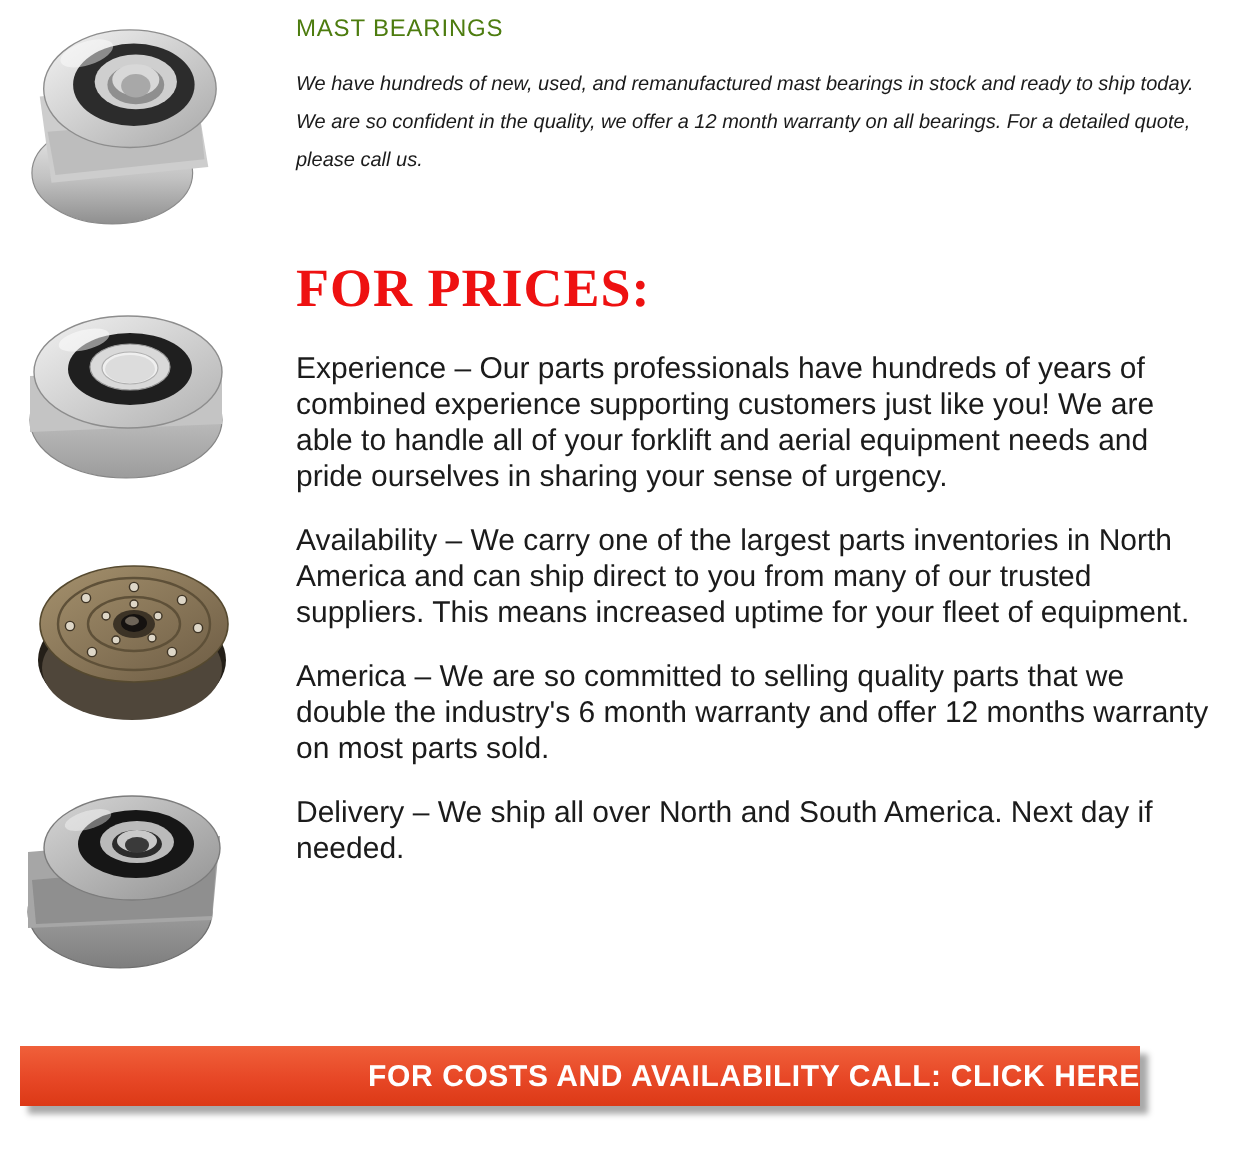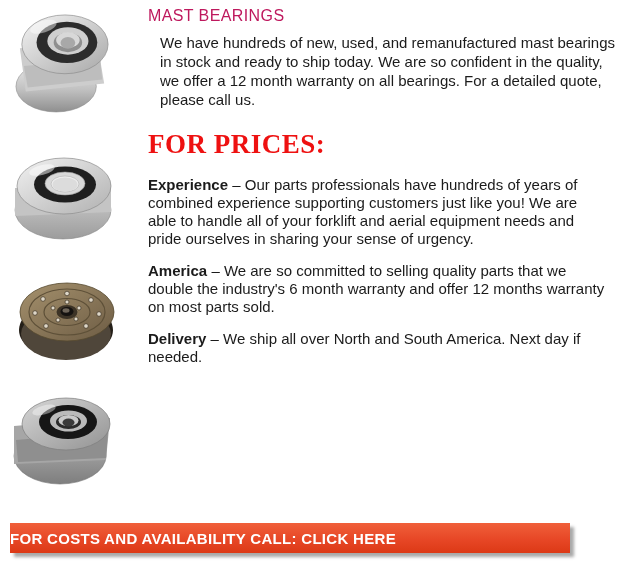--- a/index.html
+++ b/index.html
@@ -12,25 +12,25 @@
   #photo1{left:14px;top:6px;width:98px;height:110px;}
   #photo2{left:12px;top:146px;width:100px;height:102px;}
   #photo3{left:16px;top:270px;width:100px;height:97px;}
   #photo4{left:12px;top:388px;width:100px;height:100px;}
   .photo svg{width:100%;height:100%;display:block;}
 
   
   .content{position:absolute;left:148px;top:0;width:464px;}
   .page-title{
     position:absolute;top:7px;left:0;margin:0;
-    font-size:16px;font-weight:400;letter-spacing:.4px;color:#be185d;
+    font-size:12px;font-weight:400;letter-spacing:.4px;color:#4d7c0f;
   }
   .intro{
-    position:absolute;top:33px;left:12px;width:458px;margin:0;
-    font-size:15px;line-height:19px;color:#1b1b1b;
+    position:absolute;top:33px;left:0;width:458px;margin:0;
+    font-size:10px;line-height:19px;color:#1b1b1b;font-style:italic;
   }
   .prices-row{
     position:absolute;top:126px;left:0;height:36px;
     display:flex;align-items:center;
   }
   .prices-label{
     font-family:"Liberation Serif",serif;font-weight:700;
     font-size:27px;letter-spacing:.5px;
   }
   .click-here-btn{
@@ -39,28 +39,28 @@
     background:linear-gradient(#a05e5e 0%,#8d4a4a 45%,#763a3a 100%);
     color:#ffffff;font-family:"Liberation Sans",sans-serif;
     font-size:14px;font-weight:700;cursor:pointer;
     box-shadow:1px 2px 3px rgba(0,0,0,.35);
   }
   .features{
     position:absolute;top:176px;left:0;width:458px;
     font-size:15px;line-height:18px;color:#1b1b1b;
   }
   .feature{margin:0 0 14px 0;}
-  .feature b{font-weight:700;}
+  .feature b{font-weight:400;}
 
   
   .banner{
     position:absolute;left:10px;top:523px;width:560px;height:30px;
     background:linear-gradient(#f0603a 0%,#e74726 55%,#dc3916 100%);
     box-shadow:4px 4px 3px #a9a9a9;
-    display:flex;align-items:center;justify-content:flex-start;
+    display:flex;align-items:center;justify-content:flex-end;
     color:#ffffff;font-size:15px;font-weight:700;letter-spacing:.3px;
     cursor:pointer;
   }
 </style>
 </head>
 <body>
 
 <div class="photo" id="photo1">
   <svg viewBox="0 0 100 110">
     <defs>
@@ -178,20 +178,21 @@
   <h1 class="page-title">MAST BEARINGS</h1>
 
   <p class="intro">We have hundreds of new, used, and remanufactured mast bearings in stock and ready to ship today. We are so confident in the quality, we offer a 12 month warranty on all bearings. For a detailed quote, please call us.</p>
 
   <div class="prices-row">
     <span class="prices-label" style="color:#ee1111;">FOR PRICES:</span>
   </div>
 
   <div class="features">
     <p class="feature"><b>Experience</b> <span>– Our parts professionals have hundreds of years of combined experience supporting customers just like you!  We are able to handle all of your forklift and aerial equipment needs and pride ourselves in sharing your sense of urgency.</span></p>
+    <p class="feature"><b>Availability</b> <span>– We carry one of the largest parts inventories in North America and can ship direct to you from many of our trusted suppliers. This means increased uptime for your fleet of equipment.</span></p>
     <p class="feature"><b>America</b> <span>– We are so committed to selling quality parts that we double the industry's 6 month warranty and offer 12 months warranty on most parts sold.</span></p>
     <p class="feature"><b>Delivery</b> <span>– We ship all over North and South America.  Next day if needed.</span></p>
   </div>
 
 </div>
 
 <div class="banner">
   <span>FOR COSTS AND AVAILABILITY CALL: CLICK HERE</span>
 </div>
 

